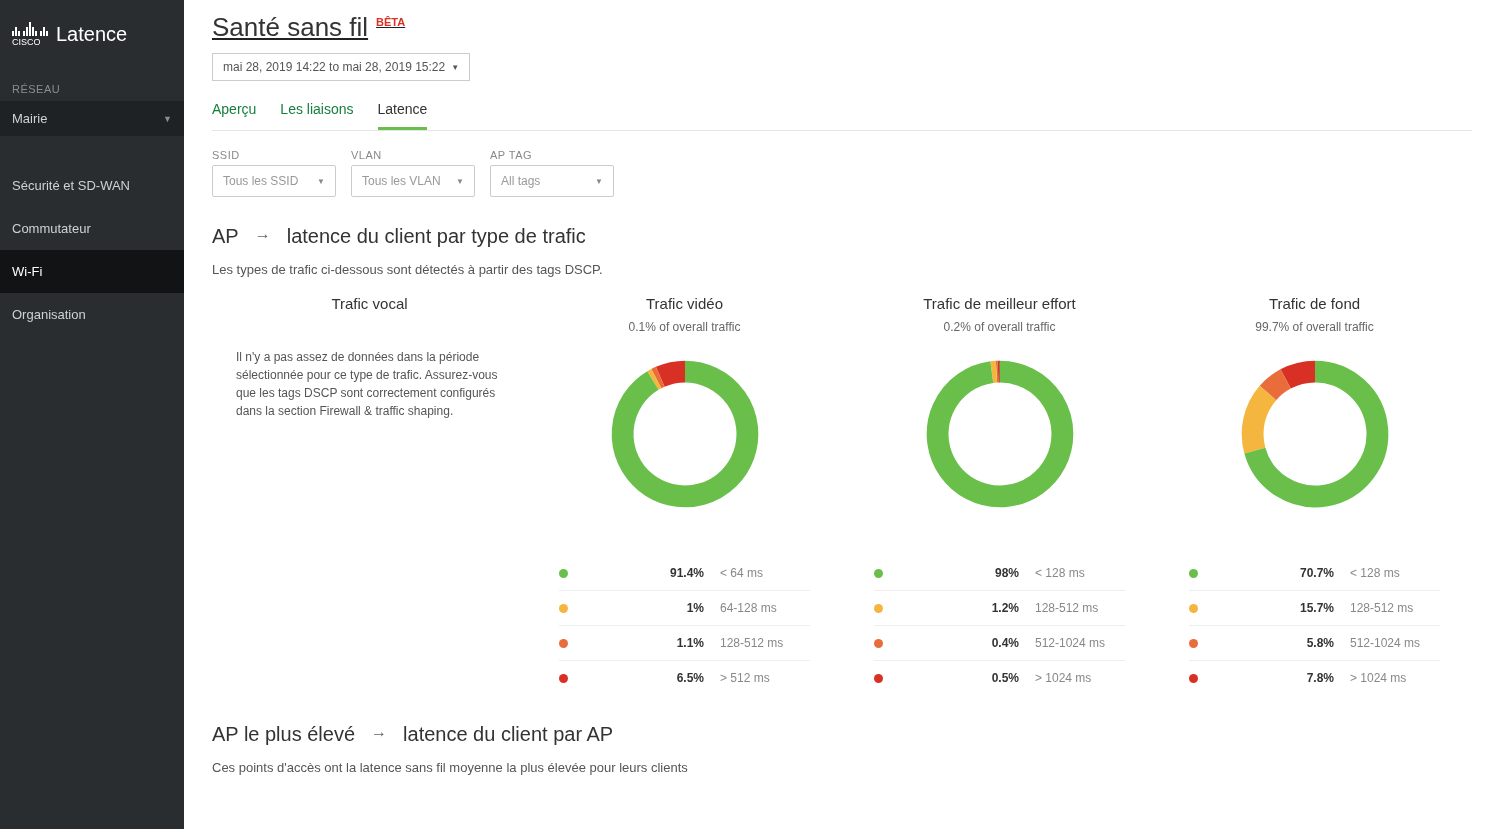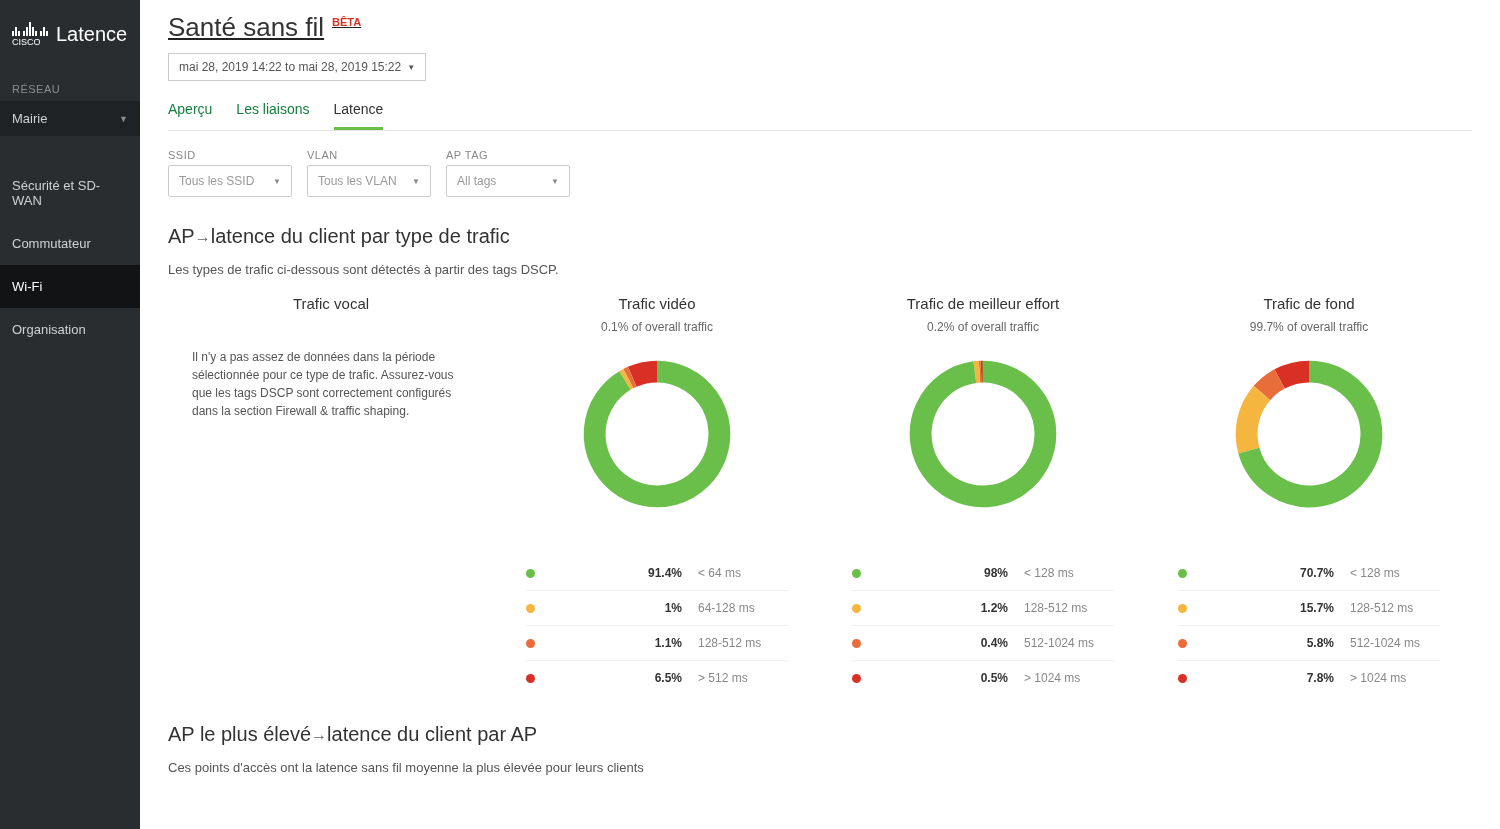--- a/index.html
+++ b/index.html
@@ -1,20 +1,20 @@
 <!DOCTYPE html>
 <html><head>
 <meta charset="utf-8">
 <style>
 * { box-sizing: border-box; margin: 0; padding: 0; }
 body { font-family: -apple-system, BlinkMacSystemFont, "Segoe UI", Helvetica, Arial, sans-serif; background: #fff; color: #222; width: 1500px; height: 829px; overflow: hidden; }
 .app { display: flex; height: 829px; }
 
 
-.sidebar { width: 140px; background: #2a2d2f; color: #cfd2d4; display: flex; flex-direction: column; font-size: 13px; }
+.sidebar { width: 184px; background: #2a2d2f; color: #cfd2d4; display: flex; flex-direction: column; font-size: 13px; }
 .logo-row { display: flex; align-items: center; padding: 22px 12px 18px 12px; gap: 8px; }
 .cisco-logo { font-size: 9px; letter-spacing: 0; color: #fff; line-height: 1; }
 .cisco-bars { display: flex; gap: 1px; align-items: flex-end; height: 14px; margin-bottom: 2px;}
 .cisco-bars span { width: 2px; background: #fff; display: inline-block; }
 .meraki { color: #fff; font-size: 20px; font-weight: 300; }
 .sidebar-section-label { padding: 18px 12px 6px 12px; font-size: 11px; color: #8a8d8f; letter-spacing: 0.5px; }
 .network-select { background: #1f2224; padding: 10px 12px; display: flex; justify-content: space-between; align-items: center; color: #cfd2d4; cursor: pointer; }
 .network-select .chev { font-size: 9px; color: #8a8d8f; }
 .nav { margin-top: 28px; display: flex; flex-direction: column; }
 .nav-item { padding: 14px 12px; color: #cfd2d4; cursor: pointer; font-size: 13px; }
@@ -33,21 +33,21 @@
 .tab { padding: 0 0 10px 0; font-size: 14px; color: #15803d; cursor: pointer; border-bottom: 3px solid transparent; }
 .tab.active { color: #333; border-bottom-color: #6abf4b; }
 
 .filters { display: flex; gap: 15px; padding: 18px 28px 0 28px; }
 .filter { display: flex; flex-direction: column; gap: 4px; }
 .filter-label { font-size: 11px; color: #888; letter-spacing: 0.5px; }
 .filter-select { border: 1px solid #ccc; background: #fff; padding: 8px 10px; min-width: 124px; font-size: 12px; color: #999; display: flex; justify-content: space-between; align-items: center; cursor: pointer; border-radius: 2px; }
 .filter-select .tri { font-size: 8px; color: #888; }
 
 .section { padding: 28px 28px 0 28px; }
-.section-title { font-size: 20px; font-weight: 300; color: #333; display: flex; align-items: center; gap: 0; }
+.section-title { font-size: 20px; font-weight: 300; color: #333; display: flex; gap: 16px; }
 .section-subtitle { font-size: 13px; color: #555; margin-top: 14px; }
 
 .cards { display: flex; gap: 0; margin-top: 18px; }
 .card { flex: 1; display: flex; flex-direction: column; align-items: center; padding: 0 16px; }
 .card-title { font-size: 15px; color: #333; font-weight: 400; }
 .card-sub { font-size: 12px; color: #666; margin-top: 8px; }
 .card-note { font-size: 12px; color: #555; margin-top: 36px; padding: 0 8px; line-height: 1.5; }
 
 .donut-wrap { margin-top: 22px; }
 .donut { width: 156px; height: 156px; }

